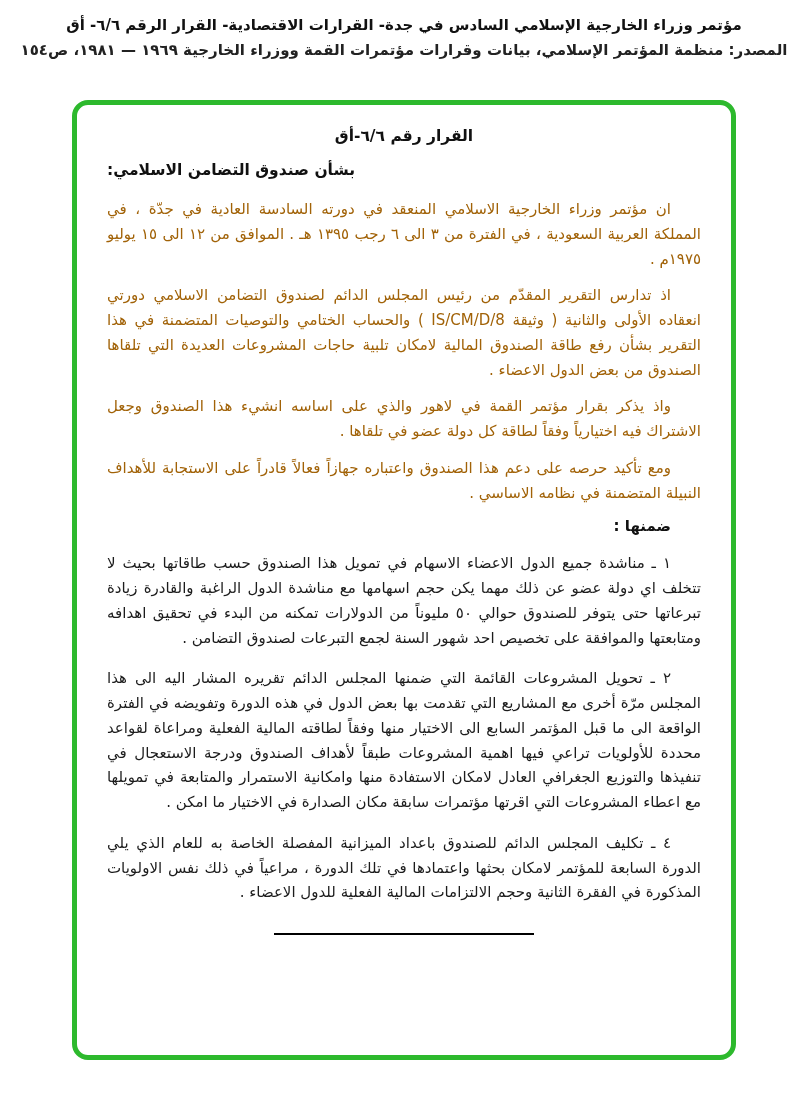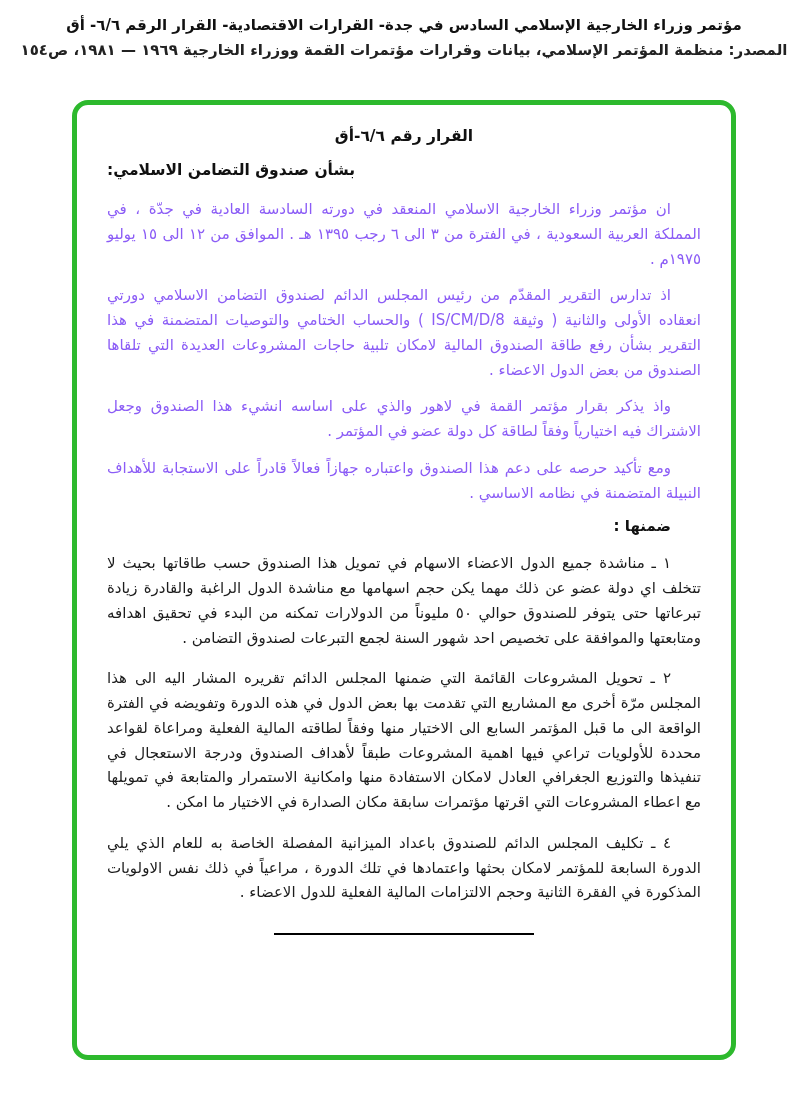--- a/index.html
+++ b/index.html
@@ -58,21 +58,21 @@
     text-align: left;
     margin: 16px 0 18px 0;
     color: #111;
   }
   .para {
     font-size: 15px;
     line-height: 1.65;
     text-align: justify;
     text-indent: 30px;
     margin: 0 0 12px 0;
-    color: #8b5cf6;
+    color: #a16207;
   }
   .decides {
     font-weight: bold;
     font-size: 15px;
     text-indent: 30px;
     margin: 4px 0 14px 0;
     color: #111;
   }
   .item {
     font-size: 15px;
@@ -97,21 +97,21 @@
     <div class="header-line1">مؤتمر وزراء الخارجية الإسلامي السادس في جدة- القرارات الاقتصادية- القرار الرقم ٦/٦- أق</div>
     <div class="header-line2">المصدر: منظمة المؤتمر الإسلامي، بيانات وقرارات مؤتمرات القمة ووزراء الخارجية ١٩٦٩ — ١٩٨١، ص١٥٤</div>
   </div>
 
   <div class="doc-frame">
     <div class="doc-title">القرار رقم ٦/٦-أق</div>
     <div class="doc-subject">بشأن صندوق التضامن الاسلامي:</div>
 
     <p class="para">ان مؤتمر وزراء الخارجية الاسلامي المنعقد في دورته السادسة العادية في جدّة ، في المملكة العربية السعودية ، في الفترة من ٣ الى ٦ رجب ١٣٩٥ هـ . الموافق من ١٢ الى ١٥ يوليو ١٩٧٥م .</p>
     <p class="para">اذ تدارس التقرير المقدّم من رئيس المجلس الدائم لصندوق التضامن الاسلامي دورتي انعقاده الأولى والثانية ( وثيقة IS/CM/D/8 ) والحساب الختامي والتوصيات المتضمنة في هذا التقرير بشأن رفع طاقة الصندوق المالية لامكان تلبية حاجات المشروعات العديدة التي تلقاها الصندوق من بعض الدول الاعضاء .</p>
-    <p class="para">واذ يذكر بقرار مؤتمر القمة في لاهور والذي على اساسه انشيء هذا الصندوق وجعل الاشتراك فيه اختيارياً وفقاً لطاقة كل دولة عضو في المؤتمر .</p>
+    <p class="para">واذ يذكر بقرار مؤتمر القمة في لاهور والذي على اساسه انشيء هذا الصندوق وجعل الاشتراك فيه اختيارياً وفقاً لطاقة كل دولة عضو في تلقاها .</p>
     <p class="para">ومع تأكيد حرصه على دعم هذا الصندوق واعتباره جهازاً فعالاً قادراً على الاستجابة للأهداف النبيلة المتضمنة في نظامه الاساسي .</p>
 
     <p class="decides">ضمنها :</p>
 
     <p class="item">١ ـ مناشدة جميع الدول الاعضاء الاسهام في تمويل هذا الصندوق حسب طاقاتها بحيث لا تتخلف اي دولة عضو عن ذلك مهما يكن حجم اسهامها مع مناشدة الدول الراغبة والقادرة زيادة تبرعاتها حتى يتوفر للصندوق حوالي ٥٠ مليوناً من الدولارات تمكنه من البدء في تحقيق اهدافه ومتابعتها والموافقة على تخصيص احد شهور السنة لجمع التبرعات لصندوق التضامن .</p>
     <p class="item">٢ ـ تحويل المشروعات القائمة التي ضمنها المجلس الدائم تقريره المشار اليه الى هذا المجلس مرّة أخرى مع المشاريع التي تقدمت بها بعض الدول في هذه الدورة وتفويضه في الفترة الواقعة الى ما قبل المؤتمر السابع الى الاختيار منها وفقاً لطاقته المالية الفعلية ومراعاة لقواعد محددة للأولويات تراعي فيها اهمية المشروعات طبقاً لأهداف الصندوق ودرجة الاستعجال في تنفيذها والتوزيع الجغرافي العادل لامكان الاستفادة منها وامكانية الاستمرار والمتابعة في تمويلها مع اعطاء المشروعات التي اقرتها مؤتمرات سابقة مكان الصدارة في الاختيار ما امكن .</p>
     <p class="item">٤ ـ تكليف المجلس الدائم للصندوق باعداد الميزانية المفصلة الخاصة به للعام الذي يلي الدورة السابعة للمؤتمر لامكان بحثها واعتمادها في تلك الدورة ، مراعياً في ذلك نفس الاولويات المذكورة في الفقرة الثانية وحجم الالتزامات المالية الفعلية للدول الاعضاء .</p>
 
     <div class="footer-rule"></div>
   </div>

